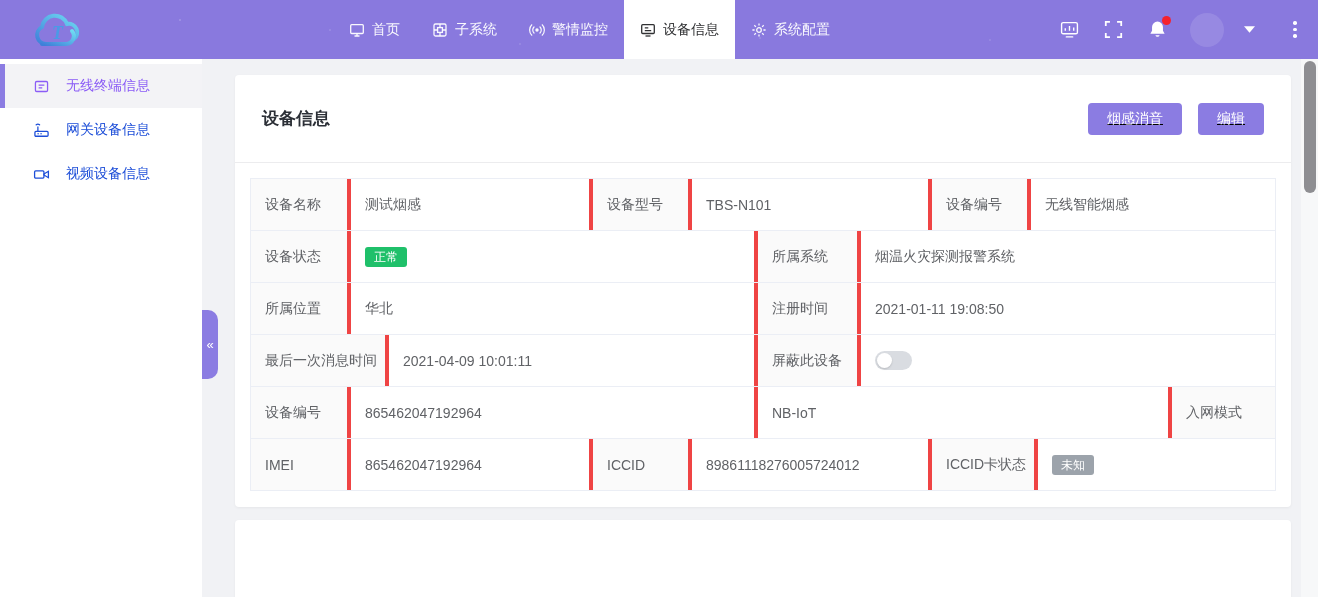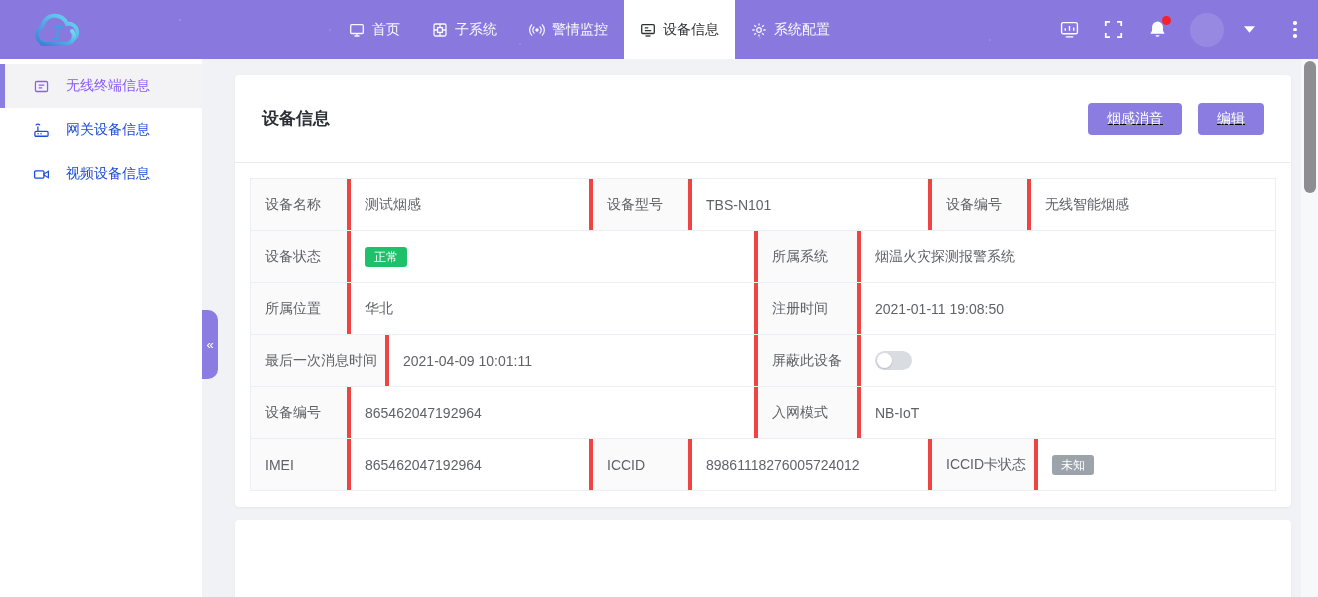--- a/index.html
+++ b/index.html
@@ -249,22 +249,22 @@
             <div class="cell val fill">
               <div class="toggle">
                   <div class="knob"></div>
                 </div>
             </div>
           </div>
 
           <div class="irow">
             <div class="cell lbl w100">设备编号</div>
             <div class="cell val w407">865462047192964</div>
+            <div class="cell val fill">NB-IoT</div>
             <div class="cell lbl w103">入网模式</div>
-            <div class="cell val fill">NB-IoT</div>
           </div>
 
           <div class="irow">
             <div class="cell lbl w100">IMEI</div>
             <div class="cell val w242">865462047192964</div>
             <div class="cell lbl w99">ICCID</div>
             <div class="cell val w240">89861118276005724012</div>
             <div class="cell lbl w106">ICCID卡状态</div>
             <div class="cell val fill">
               <span class="badge gray">未知</span>

